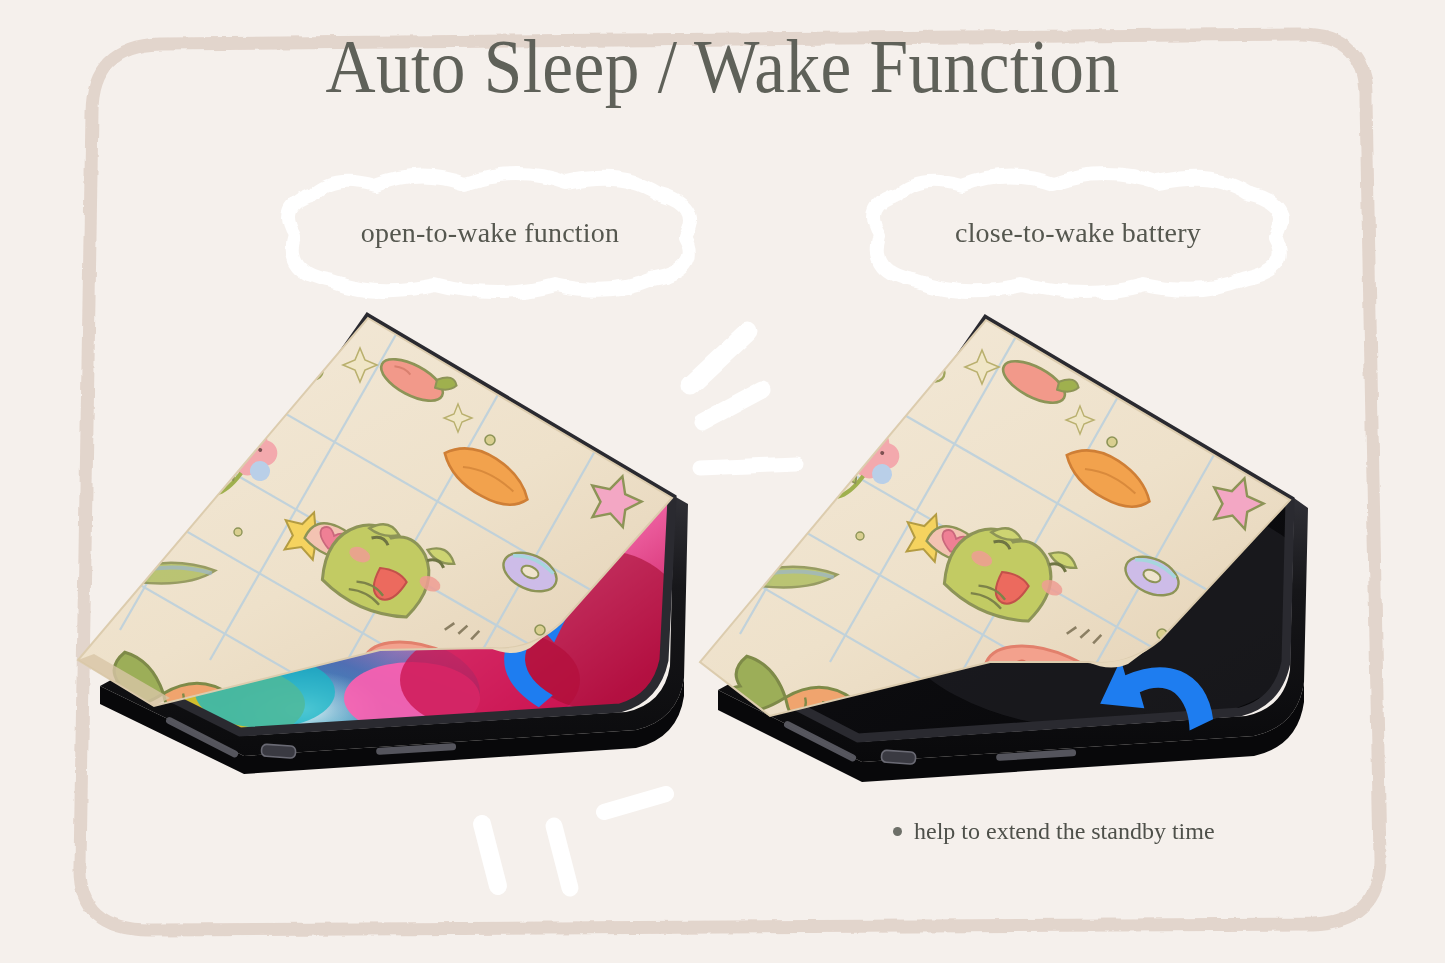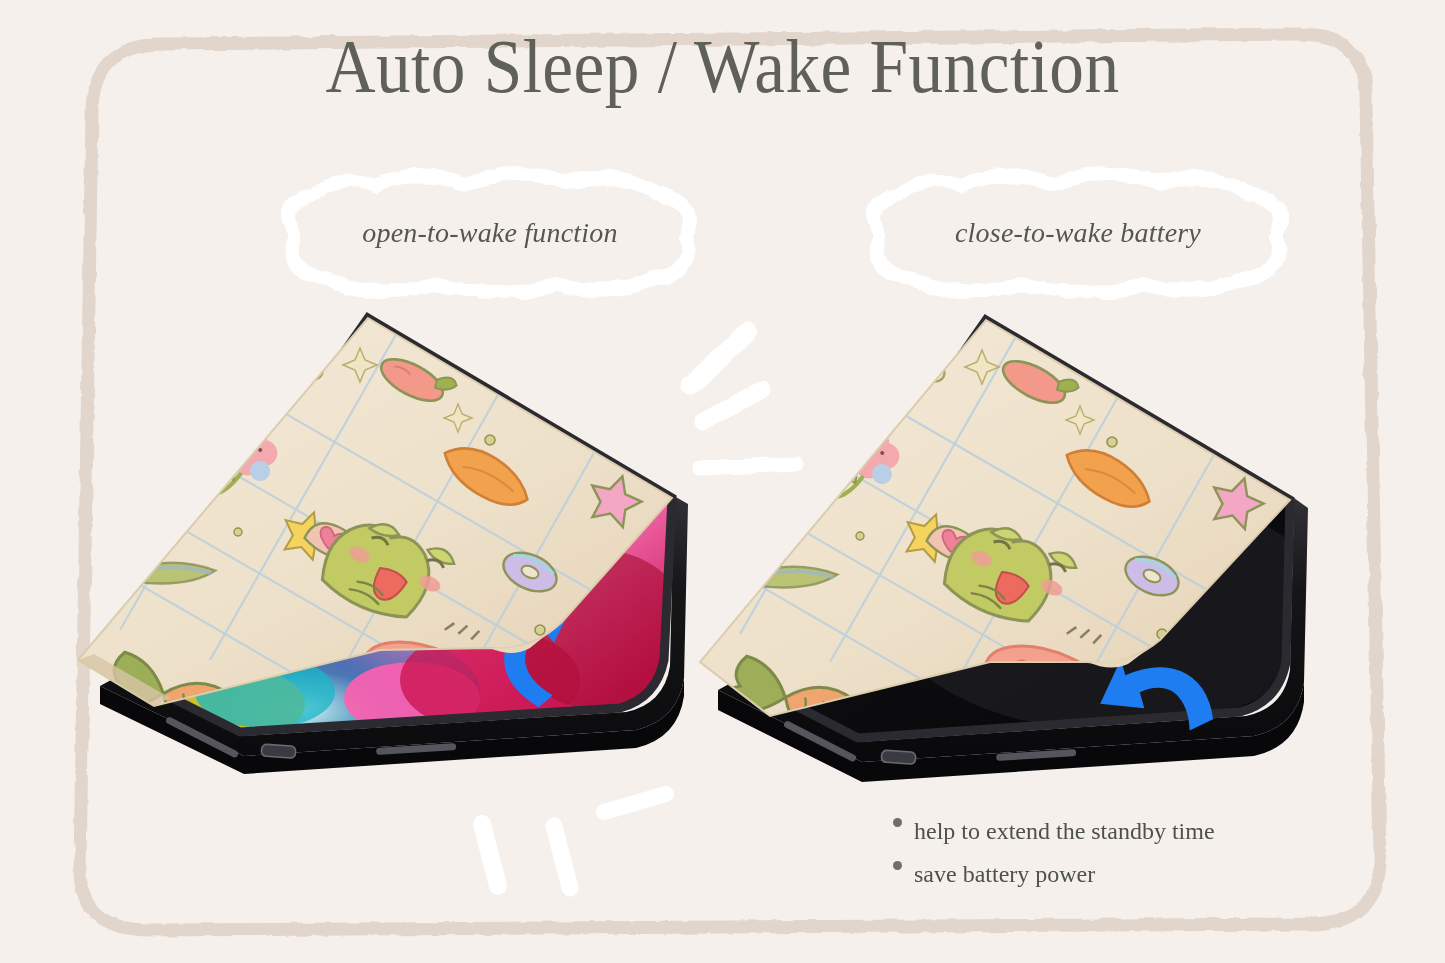--- a/index.html
+++ b/index.html
@@ -29,37 +29,36 @@
 
   
   .callout{position:absolute;}
   .callout .cl-txt{
     position:absolute;left:0;top:0;width:100%;height:100%;
     display:flex;align-items:center;justify-content:center;
     font-size:28px;color:#55574f;
     font-family:"Liberation Serif", serif;
     letter-spacing:.2px;
     white-space:nowrap;
-    font-style:italic;
   }
   #callout-left{left:255px;top:165px;width:470px;height:135px;}
   #callout-right{left:838px;top:165px;width:480px;height:135px;}
 
   
   .device{position:absolute;}
   #device-left{left:60px;top:300px;width:700px;height:520px;}
   #device-right{left:690px;top:310px;width:700px;height:520px;}
 
   
   .bullets{
     position:absolute;left:893px;top:818px;width:420px;
     color:#4e504a;font-size:24px;
     font-family:"Liberation Serif", serif;
   }
-  .bullet-row{display:flex;align-items:flex-start;margin-bottom:16px;}
+  .bullet-row{display:flex;align-items:center;margin-bottom:16px;}
   .bullet-dot{
     width:9px;height:9px;border-radius:50%;
     background:#6d6f68;margin-right:12px;flex:0 0 auto;
   }
   .bullet-txt{white-space:nowrap;}
 
   
   .strokes{position:absolute;pointer-events:none;}
   #strokes-mid{left:676px;top:318px;width:160px;height:190px;}
   #strokes-bottom{left:444px;top:786px;width:230px;height:120px;}
@@ -490,19 +489,15 @@
       <path d="M110,40 L126,102" stroke-width="17"></path>
       <path d="M160,26 L222,8" stroke-width="16"></path>
     </g>
   </svg>
 
   <div class="bullets">
     <div class="bullet-row">
       <span class="bullet-dot"></span>
       <span class="bullet-txt">help to extend the standby time</span>
     </div>
-    <div class="bullet-row">
-      <span class="bullet-dot"></span>
-      <span class="bullet-txt">save battery power</span>
-    </div>
   </div>
 
 </div>
 
 </body></html>

